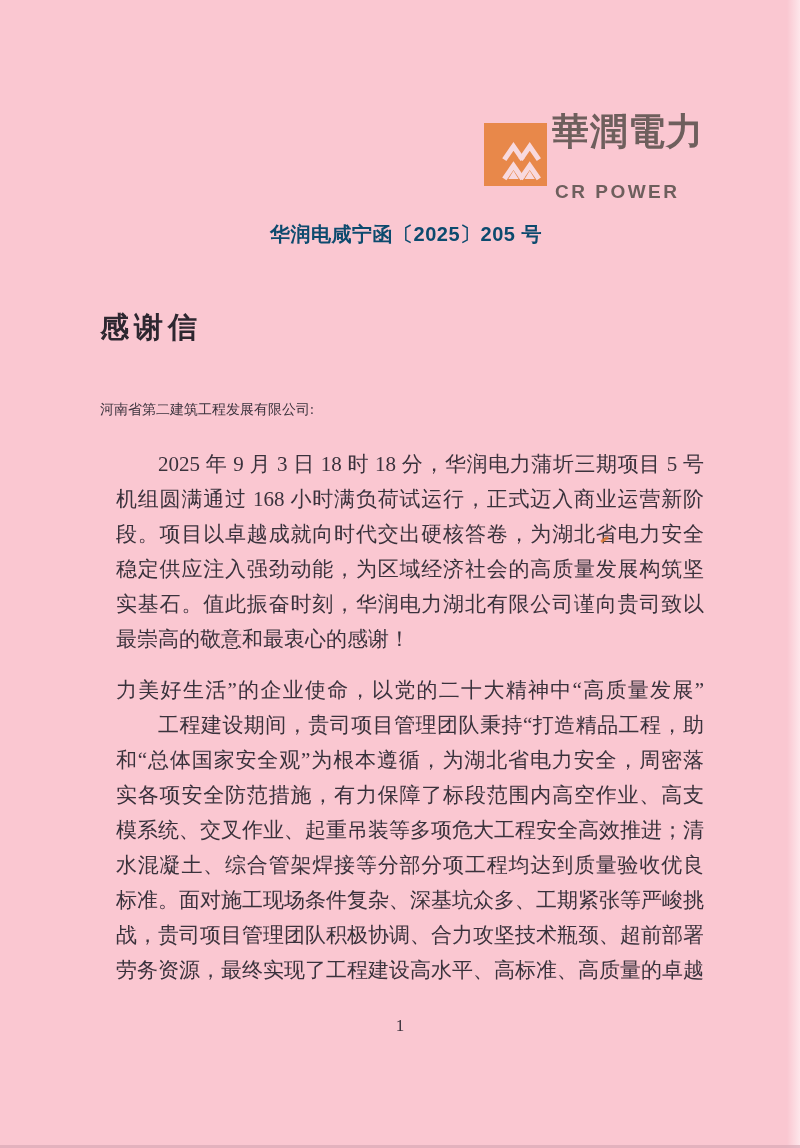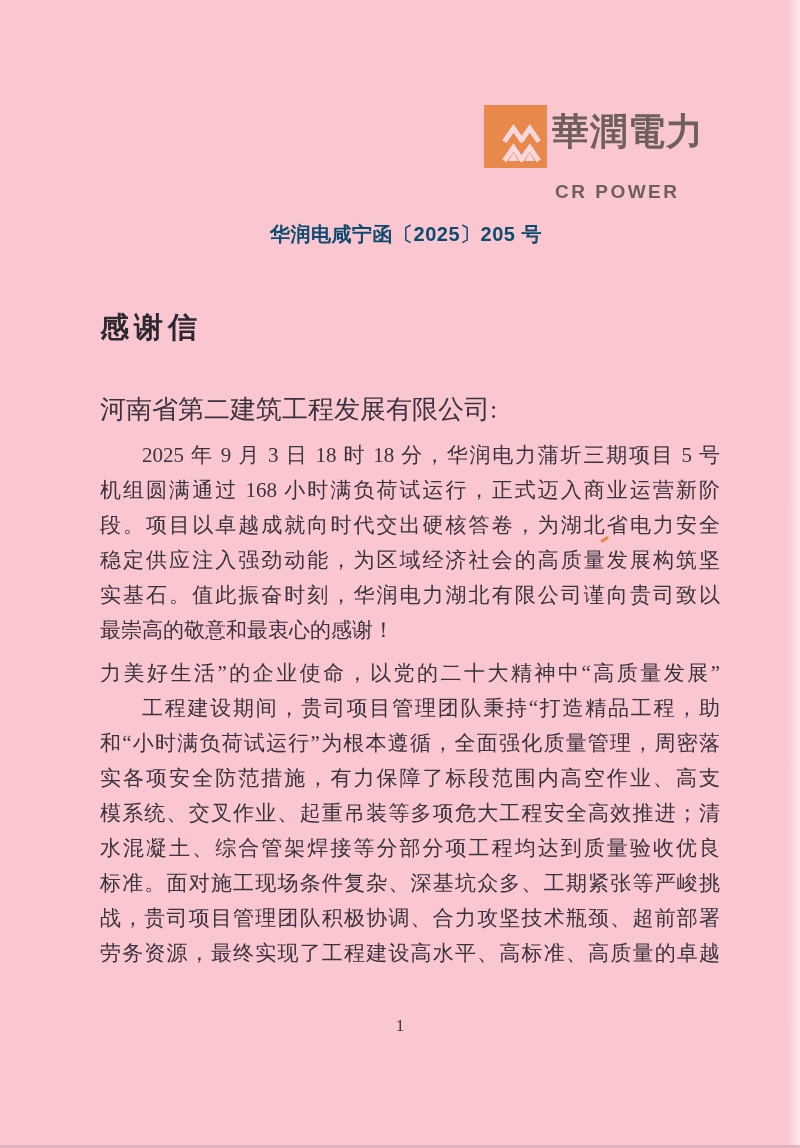--- a/index.html
+++ b/index.html
@@ -12,21 +12,21 @@
     font-family: "Liberation Serif", "DejaVu Serif", serif;
     color: #3a323c;
   }
 
   
   .logo {
     position: absolute;
     left: 484px;
     top: 103px;
     display: flex;
-    align-items: flex-start;
+    align-items: center;
   }
   .logo-mark { display: block; width: 63px; height: 63px; margin-top: 2px; }
   .logo-text { margin-left: 5px; }
   .logo-cn {
     font-family: "Liberation Serif", "DejaVu Serif", serif;
     font-weight: bold;
     font-size: 37px;
     line-height: 58px;
     letter-spacing: 1px;
     color: #6e5f5d;
@@ -70,27 +70,27 @@
 
   
   .body-text {
     position: absolute;
     left: 100px;
     top: 392px;
     width: 620px;
     font-size: 21px;
   }
   .salutation {
-    font-size: 26px;
+    font-size: 14px;
     height: 35px;
     line-height: 35px;
-    margin-bottom: 11px;
+    margin-bottom: 20px;
     white-space: nowrap;
   }
-  .paragraph { margin: 0; }
+  .paragraph { margin: 16px; }
   .para2 { margin-top: 8px; }
   .line {
     height: 35px;
     line-height: 35px;
     text-align: justify;
     text-align-last: justify;
   }
   .line.first { text-indent: 2em; }
   .line.end { text-align-last: left; }
 
@@ -168,21 +168,21 @@
       <div class="line">机组圆满通过 168 小时满负荷试运行，正式迈入商业运营新阶</div>
       <div class="line">段。项目以卓越成就向时代交出硬核答卷，为湖北省电力安全</div>
       <div class="line">稳定供应注入强劲动能，为区域经济社会的高质量发展构筑坚</div>
       <div class="line">实基石。值此振奋时刻，华润电力湖北有限公司谨向贵司致以</div>
       <div class="line end">最崇高的敬意和最衷心的感谢！</div>
     </div>
 
     <div class="paragraph para2">
       <div class="line">力美好生活”的企业使命，以党的二十大精神中“高质量发展”</div>
       <div class="line first">工程建设期间，贵司项目管理团队秉持“打造精品工程，助</div>
-      <div class="line">和“小时满负荷试运行”为根本遵循，全面强化质量管理，周密落</div>
+      <div class="line">和“总体国家安全观”为根本遵循，为湖北省电力安全，周密落</div>
       <div class="line">实各项安全防范措施，有力保障了标段范围内高空作业、高支</div>
       <div class="line">模系统、交叉作业、起重吊装等多项危大工程安全高效推进；清</div>
       <div class="line">水混凝土、综合管架焊接等分部分项工程均达到质量验收优良</div>
       <div class="line">标准。面对施工现场条件复杂、深基坑众多、工期紧张等严峻挑</div>
       <div class="line">战，贵司项目管理团队积极协调、合力攻坚技术瓶颈、超前部署</div>
       <div class="line">劳务资源，最终实现了工程建设高水平、高标准、高质量的卓越</div>
     </div>
   </div>
 
   <div class="page-number">1</div>

